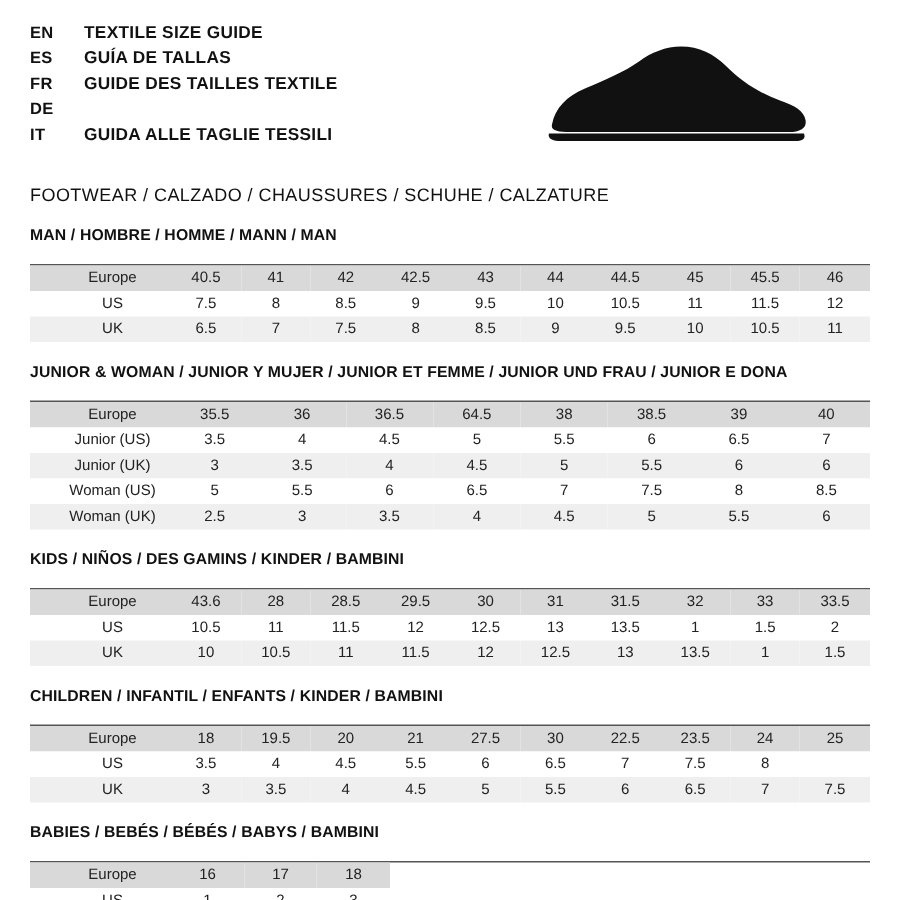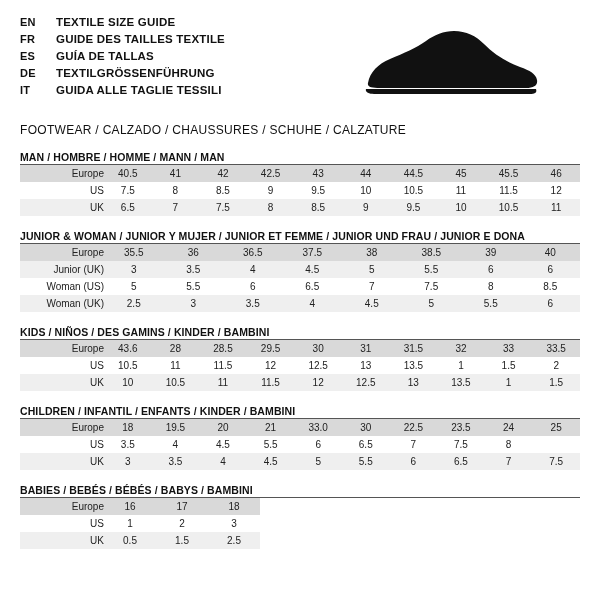--- a/index.html
+++ b/index.html
@@ -62,40 +62,40 @@
     letter-spacing: 0.3px;
   }
 
   
   .block {
     margin-top: 14px;
   }
   .block-title {
     font-size: 10.5px;
     font-weight: bold;
-    padding-bottom: 1px;
+    padding-bottom: 13px;
     border-bottom: 1px solid #555;
     letter-spacing: 0.1px;
   }
   table.size {
     border-collapse: collapse;
     width: 100%;
     table-layout: fixed;
   }
   table.size td {
     font-size: 10px;
     height: 17px;
     line-height: 17px;
     padding: 0;
     text-align: center;
     color: #222;
   }
   table.size td.label {
-    text-align: right;
-    padding-left: 6px;
+    text-align: center;
+    padding-left: 16px;
     width: 78px;
   }
   tr.shaded td {
     background: #d9d9d9;
   }
   tr.plain td {
     background: #ffffff;
   }
   tr.alt td {
     background: #efefef;
@@ -109,30 +109,29 @@
 
 <div class="page">
 
   <div class="header">
     <div class="lang-list">
       <div class="lang-row">
         <span class="lang-code">EN</span>
         <span class="lang-title">TEXTILE SIZE GUIDE</span>
       </div>
       <div class="lang-row">
+        <span class="lang-code">ES</span>
+        <span class="lang-title">GUÍA DE TALLAS</span>
+      </div>
+      <div class="lang-row">
         <span class="lang-code">FR</span>
         <span class="lang-title">GUIDE DES TAILLES TEXTILE</span>
       </div>
       <div class="lang-row">
-        <span class="lang-code">ES</span>
-        <span class="lang-title">GUÍA DE TALLAS</span>
-      </div>
-      <div class="lang-row">
         <span class="lang-code">DE</span>
-        <span class="lang-title">TEXTILGRÖSSENFÜHRUNG</span>
       </div>
       <div class="lang-row">
         <span class="lang-code">IT</span>
         <span class="lang-title">GUIDA ALLE TAGLIE TESSILI</span>
       </div>
     </div>
 
     <div class="shoe-wrap">
       <svg viewBox="0 0 180 75" width="180" height="75" aria-hidden="true">
         <path fill="#111111" d="M8 55 C10 44 18 36 30 31 C44 25 56 20 66 13 C74 7 84 3 94 3 C106 3 116 8 124 16 C134 26 146 34 160 39 C170 42.5 176 46 177 52 C178 57 174 60 166 60 L20 60 C12 60 7 59 8 55 Z"></path>
@@ -192,25 +191,36 @@
 
   <div class="block">
     <div class="block-title">JUNIOR &amp; WOMAN / JUNIOR Y MUJER / JUNIOR ET FEMME / JUNIOR UND FRAU / JUNIOR E DONA</div>
     <table class="size">
       <tbody>
           <tr class="shaded">
         <td class="label">Europe</td>
         <td>35.5</td>
         <td>36</td>
         <td>36.5</td>
-        <td>37.5</td>
+        <td>64.5</td>
         <td>38</td>
         <td>38.5</td>
         <td>39</td>
         <td>40</td>
+      </tr>
+      <tr class="plain">
+        <td class="label">Junior (US)</td>
+        <td>3.5</td>
+        <td>4</td>
+        <td>4.5</td>
+        <td>5</td>
+        <td>5.5</td>
+        <td>6</td>
+        <td>6.5</td>
+        <td>7</td>
       </tr>
       <tr class="alt">
         <td class="label">Junior (UK)</td>
         <td>3</td>
         <td>3.5</td>
         <td>4</td>
         <td>4.5</td>
         <td>5</td>
         <td>5.5</td>
         <td>6</td>
@@ -292,21 +302,21 @@
   <div class="block">
     <div class="block-title">CHILDREN / INFANTIL / ENFANTS / KINDER / BAMBINI</div>
     <table class="size">
       <tbody>
           <tr class="shaded">
         <td class="label">Europe</td>
         <td>18</td>
         <td>19.5</td>
         <td>20</td>
         <td>21</td>
-        <td>33.0</td>
+        <td>27.5</td>
         <td>30</td>
         <td>22.5</td>
         <td>23.5</td>
         <td>24</td>
         <td>25</td>
       </tr>
       <tr class="plain">
         <td class="label">US</td>
         <td>3.5</td>
         <td>4</td>

